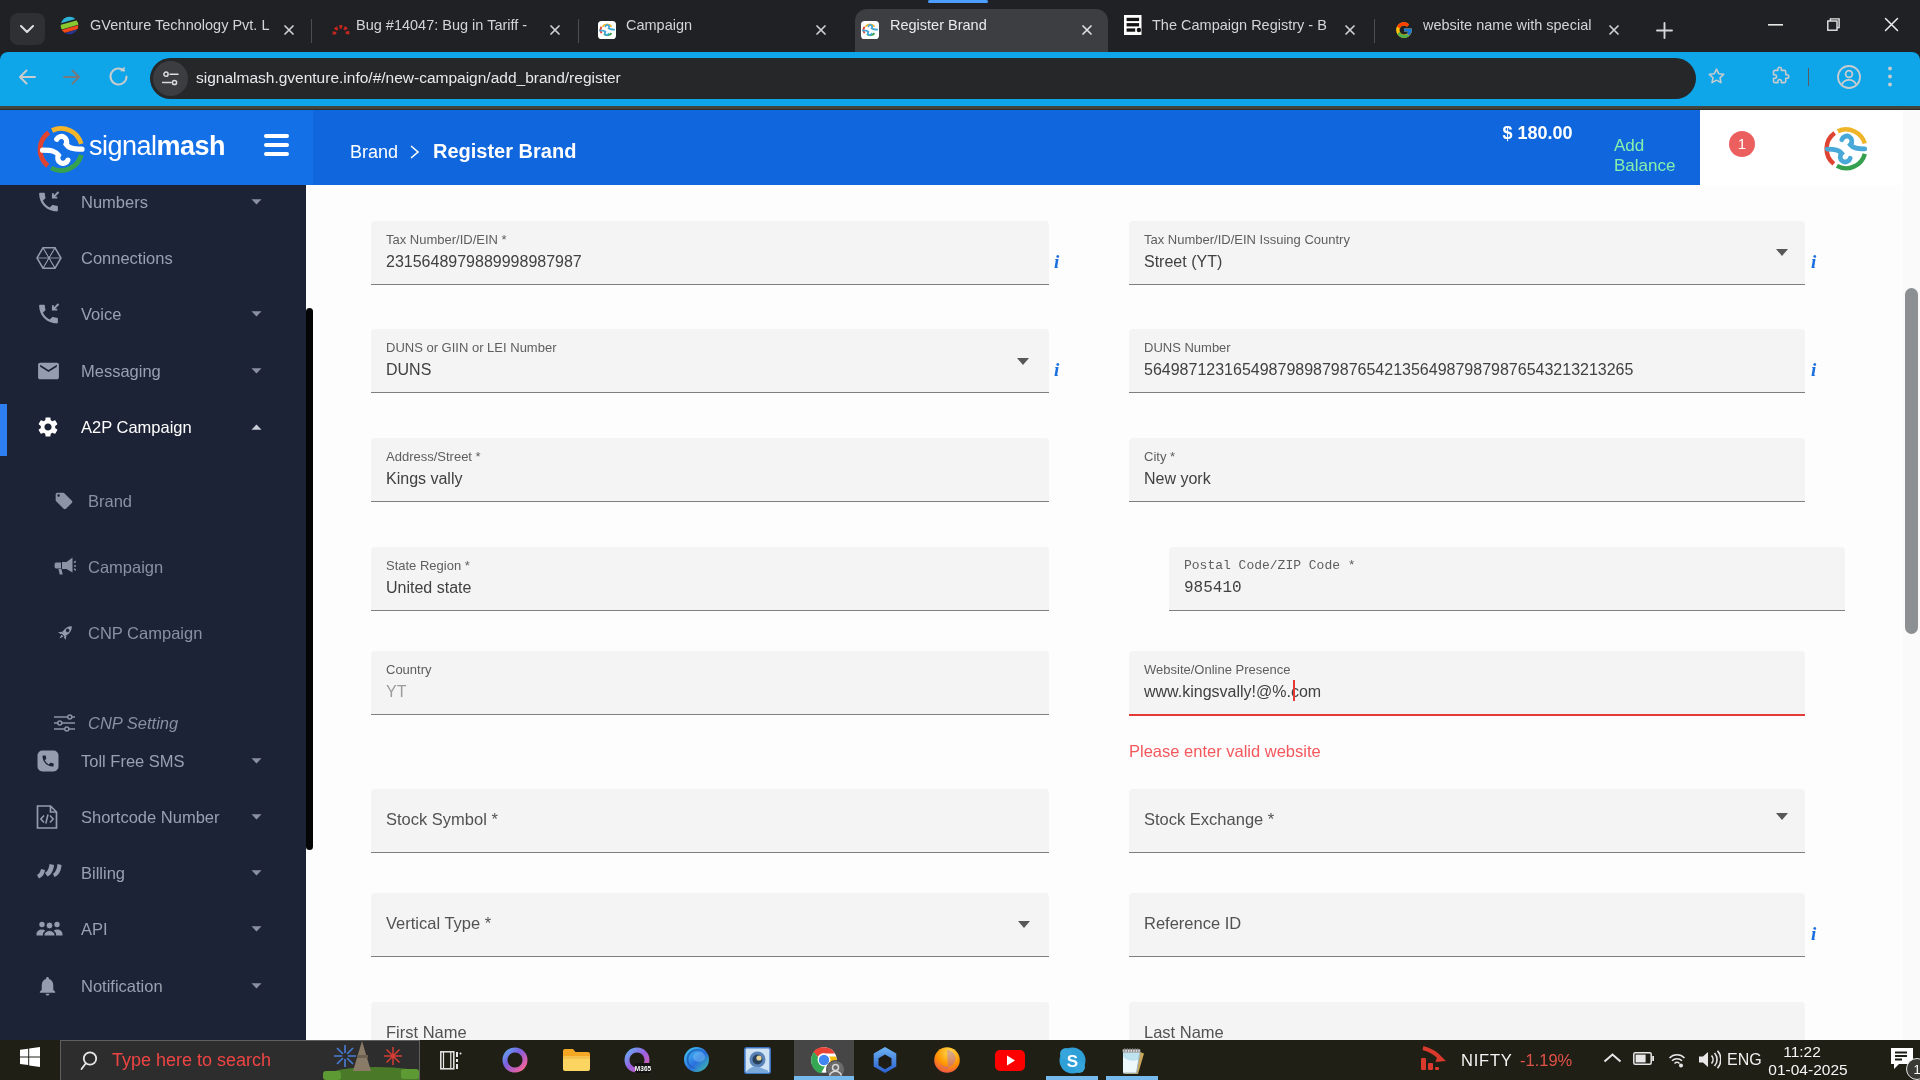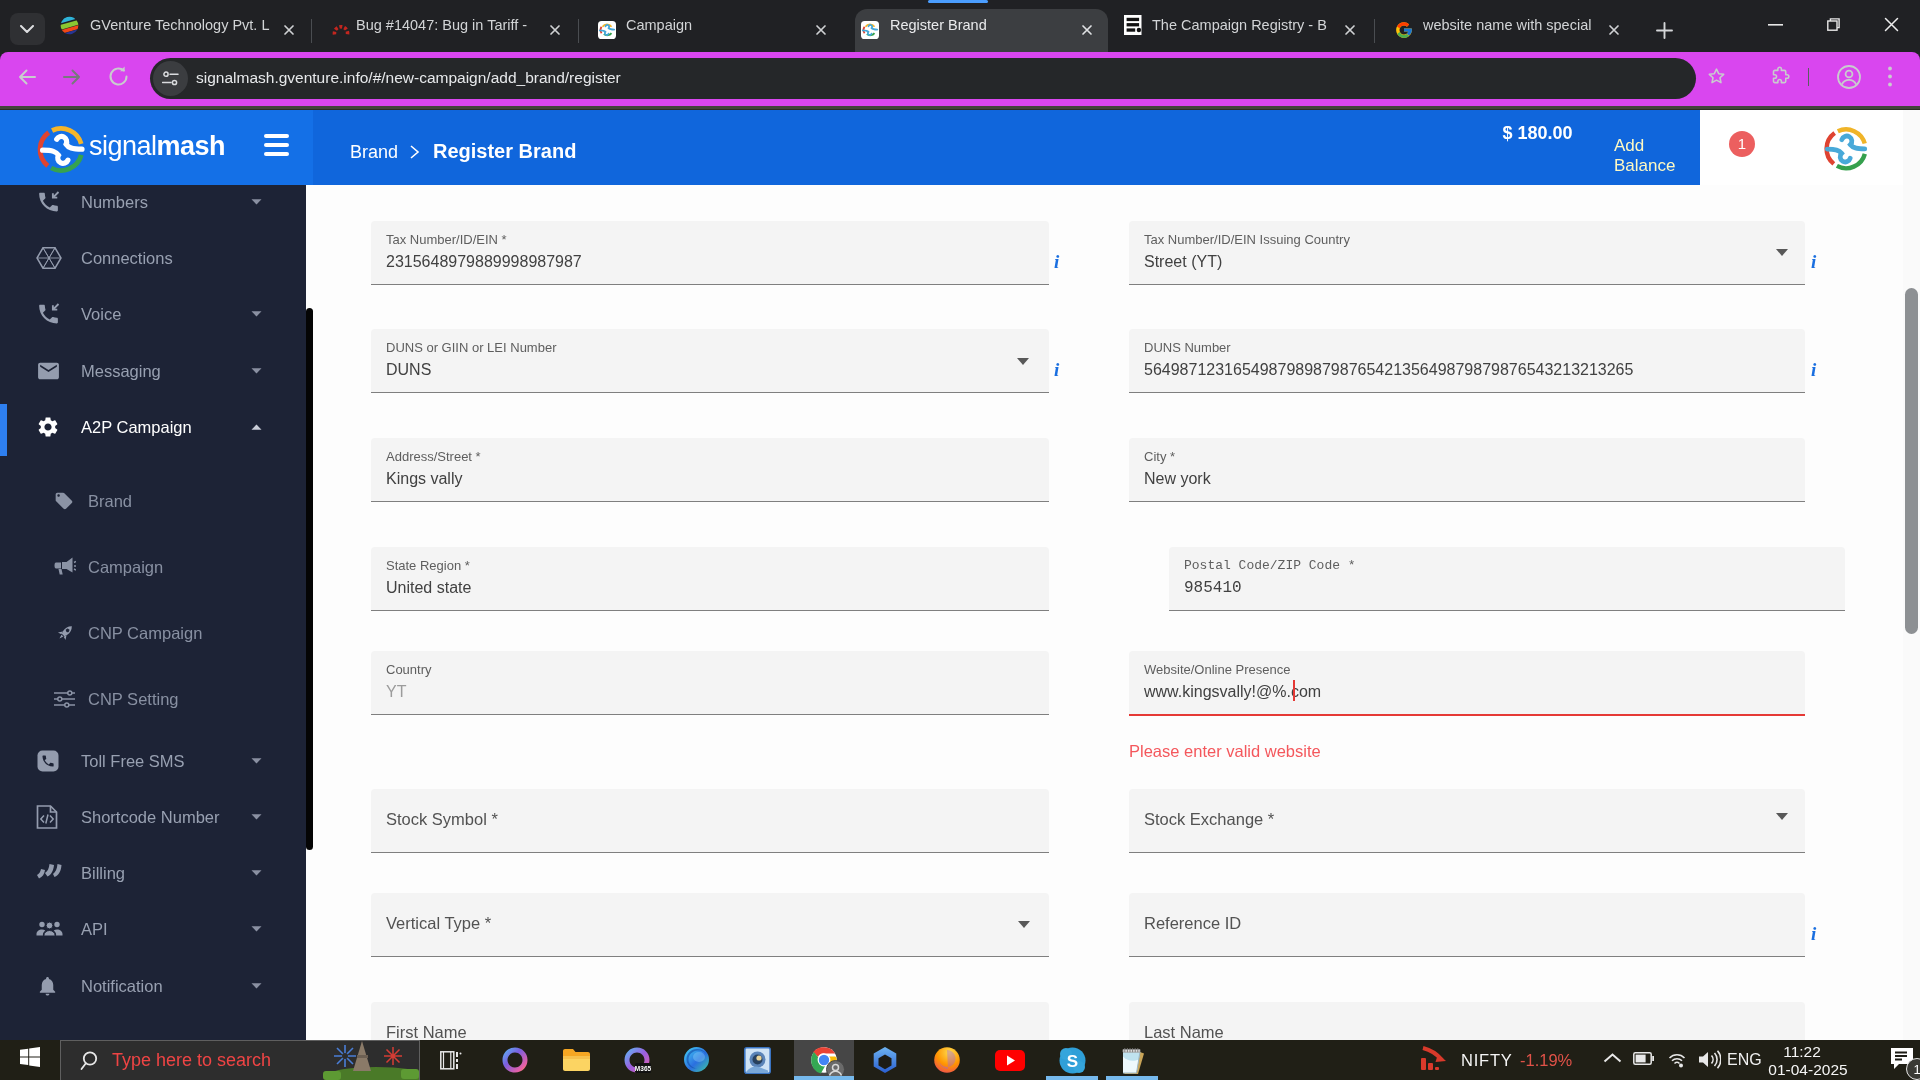--- a/index.html
+++ b/index.html
@@ -8,21 +8,21 @@
 #page { position:relative; width:1920px; height:1080px; background:#fff; overflow:hidden; }
 .abs { position:absolute; }
 
 
 #tabstrip { position:absolute; left:0; top:0; width:1920px; height:52px; background:#202124; }
 .tabttl { position:absolute; top:17px; font-size:14.5px; color:#d2d4d6; white-space:nowrap; overflow:hidden; }
 .tabx { position:absolute; top:21px; width:18px; height:18px; }
 .tabx svg { display:block; }
 .tsep { position:absolute; top:19px; width:1px; height:24px; background:#4a4d51; }
 #toolbarback { position:absolute; left:0; top:52px; width:1920px; height:54px; background:#202124; }
-#toolbar { position:absolute; left:0; top:52px; width:1920px; height:54px; background:#d946ef; border-radius:8px 8px 0 0; }
+#toolbar { position:absolute; left:0; top:52px; width:1920px; height:54px; background:#0ea5e9; border-radius:8px 8px 0 0; }
 #omnibox { position:absolute; left:150px; top:6px; width:1546px; height:41px; border-radius:21px; background:#252729; }
 #understrip { position:absolute; left:0; top:106px; width:1920px; height:3px; background:#43443c; }
 #understrip2 { position:absolute; left:0; top:109px; width:1920px; height:1px; background:#2c2c27; }
 
 
 #apphead { position:absolute; left:0; top:110px; width:1700px; height:75px; background:#1066dc; }
 #appheadL { position:absolute; left:0; top:0; width:313px; height:75px; background:#1470e7; }
 
 
 #sidebar { position:absolute; left:0; top:185px; width:306px; height:855px; background:#1d2336; overflow:hidden; }
@@ -236,21 +236,21 @@
     <div class="abs" style="left:264px;top:42px;width:25px;height:4px;background:#fff;border-radius:2px;"></div>
 
     <div class="abs" style="left:350px;top:32px;font-size:18px;color:#fff;">Brand</div>
     <svg class="abs" style="left:408px;top:34px;" width="12" height="16" viewBox="0 0 12 16">
         <path d="M3 2l7 6-7 6" stroke="#fff" stroke-width="1.6" fill="none"></path>
       </svg>
     <div class="abs" style="left:433px;top:30px;font-size:20px;font-weight:600;color:#fff;">Register Brand</div>
 
     <div class="abs" style="left:1450px;top:13px;width:175px;text-align:center;font-size:18px;font-weight:bold;color:#fff;">$ 180.00</div>
     <div class="abs" style="left:1450px;top:40px;width:167px;text-align:center;font-size:13px;color:#000000;margin-top:44px;">Current Balance</div>
-    <div class="abs" style="left:1614px;top:26px;font-size:17px;color:#fef9c3;">Add Balance</div>
+    <div class="abs" style="left:1614px;top:26px;font-size:17px;color:#86efac;">Add Balance</div>
 
     <svg class="abs" style="left:1713px;top:26px;" width="27" height="28" viewBox="0 0 27 28">
         <path d="M13.5 3.2c-4.4 0-7 3.3-7 7.2 0 4.4-1.3 6.3-2.8 8.2-.4.5-.1 1.4.7 1.4h18.2c.8 0 1.1-.9.7-1.4-1.5-1.9-2.8-3.8-2.8-8.2 0-3.9-2.6-7.2-7-7.2z" fill="none" stroke="#fff" stroke-width="2"></path>
         <path d="M11 22.5a2.6 2.6 0 0 0 5 0" fill="#fff"></path>
       </svg>
     <div class="abs" style="left:1729px;top:21px;width:26px;height:26px;border-radius:50%;background:#ec5f5f;color:#fff;font-size:15px;text-align:center;line-height:26px;">1</div>
 
     <svg class="abs" style="left:1775px;top:28px;" width="26" height="24" viewBox="0 0 26 24">
         <path d="M1 1.5h3.2l1 3.5h19l-3 9.5H7.5L4.8 2.5" fill="none" stroke="#fff" stroke-width="2.3"></path>
         <path d="M5.2 5h19l-3 9.5H7.5z" fill="#fff"></path>
@@ -341,21 +341,21 @@
       <svg class="sbico" width="22" height="22" viewBox="0 0 24 24">
           <g transform="rotate(45 12 12)" fill="#949cae">
             <path d="M12 1.5c2.8 2.6 4 6 3 10.5l-1 3h-4l-1-3c-1-4.5.2-7.9 3-10.5z"></path>
             <circle cx="12" cy="8" r="1.9" fill="#1d2336"></circle>
             <path d="M9.2 12.5L6.2 17l4-1.2zM14.8 12.5l3 4.5-4-1.2zM10.6 16h2.8L12 20.5z"></path>
           </g>
         </svg>
       <div class="sblbl">CNP Campaign</div>
     </div>
 
-    <div class="sbitem sbsub" style="top:486px;">
+    <div class="sbitem sbsub" style="top:510px;font-style:italic;">
       <svg class="sbico" width="21" height="18" viewBox="0 0 21 18">
           <path d="M0 3h14M17.5 3H21M0 9h4M7.5 9H21M0 15h11M14.5 15H21" stroke="#8b93a5" stroke-width="1.5"></path>
           <circle cx="15.8" cy="3" r="2" fill="none" stroke="#8b93a5" stroke-width="1.5"></circle>
           <circle cx="5.8" cy="9" r="2" fill="none" stroke="#8b93a5" stroke-width="1.5"></circle>
           <circle cx="12.8" cy="15" r="2" fill="none" stroke="#8b93a5" stroke-width="1.5"></circle>
         </svg>
       <div class="sblbl">CNP Setting</div>
     </div>
 
     <div class="sbitem" style="top:548px;">

